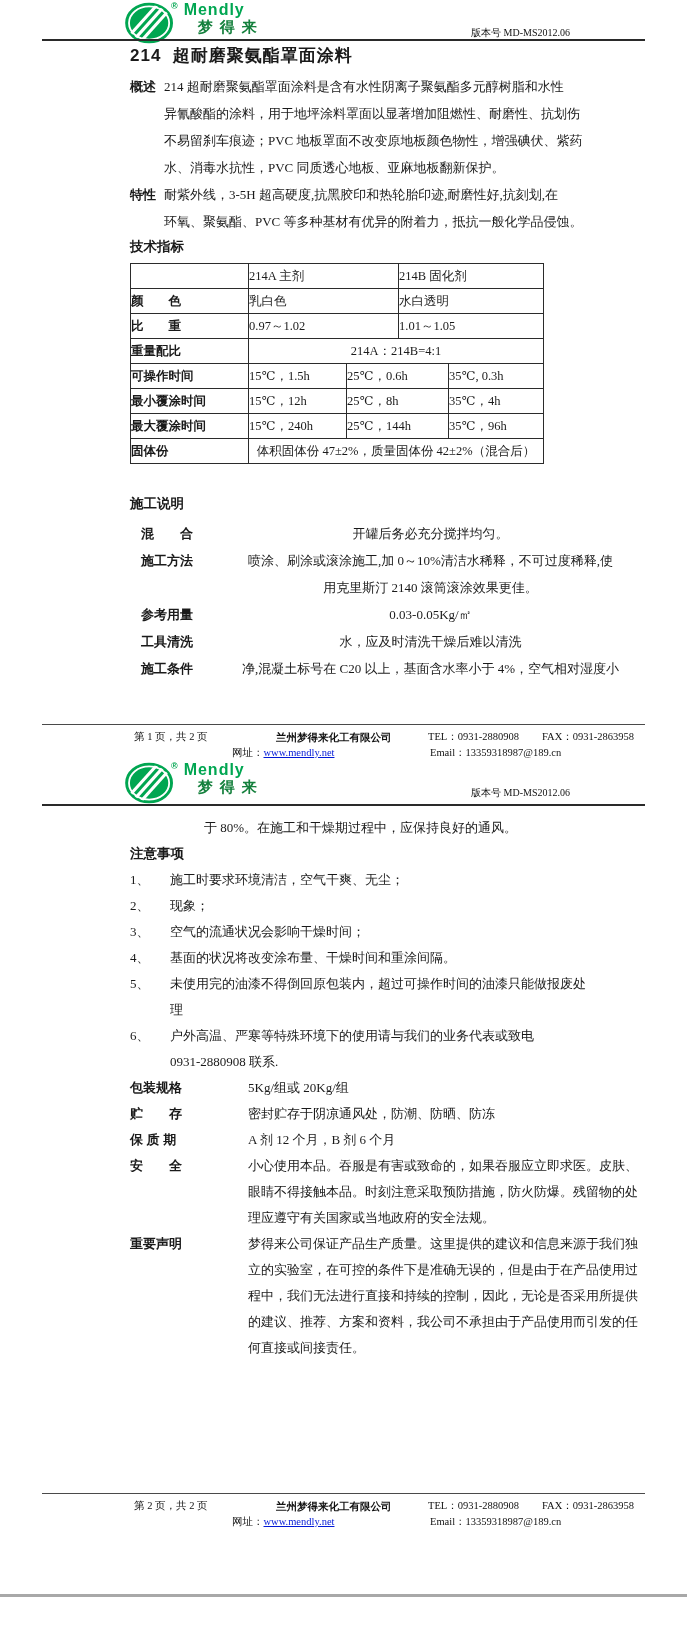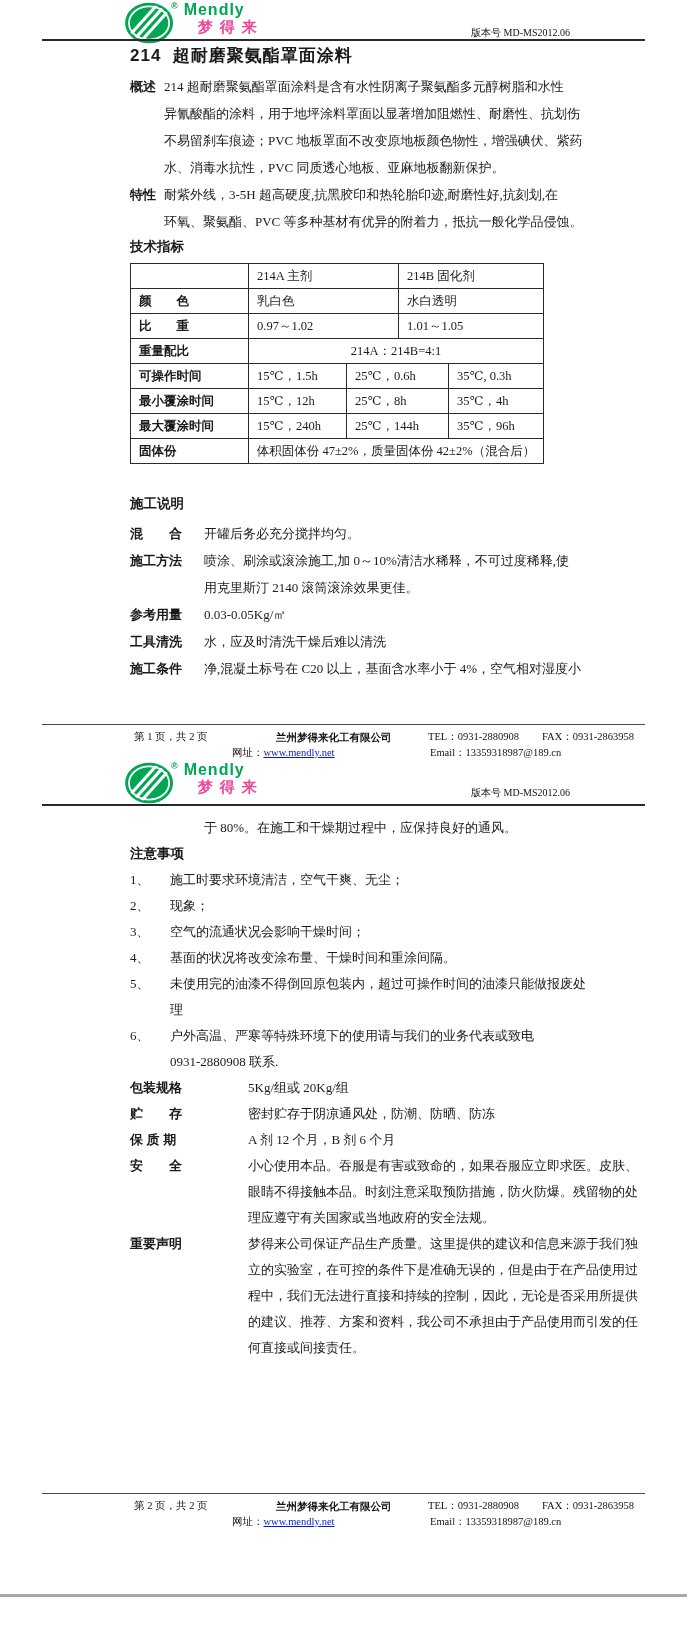--- a/index.html
+++ b/index.html
@@ -8,21 +8,21 @@
 
   
   .pg-header{position:absolute;left:42px;right:42px;height:40px;}
   .p1-header{top:2px;}
   .p2-header{top:762px;}
   .logo{position:absolute;left:83px;top:0;display:flex;align-items:flex-start;}
   .logo-mark{display:block;}
   .logo-reg{color:#00A651;font-size:9px;font-weight:bold;position:relative;top:-1px;left:-4px;font-family:"Liberation Sans",sans-serif;}
   .logo-text{margin-left:2px;line-height:1;}
   .logo-en{color:#00A651;font-weight:bold;font-size:16px;letter-spacing:1px;font-family:"Liberation Sans",sans-serif;}
-  .logo-zh{color:#ec4899;font-weight:bold;font-size:15px;letter-spacing:7px;margin:1px 0 0 14px;font-family:"Liberation Sans",sans-serif;}
+  .logo-zh{color:#15803d;font-weight:bold;font-size:15px;letter-spacing:7px;margin:1px 0 0 14px;font-family:"Liberation Sans",sans-serif;}
   .version{position:absolute;right:75px;bottom:2px;font-size:10px;color:#111;white-space:nowrap;}
 
   .rule{position:absolute;left:42px;right:42px;background:#2a2a2a;}
   .rule-p1{top:39px;height:2px;}
   .rule-p2{top:804px;height:2px;}
 
   
   .body-block{position:absolute;left:130px;right:30px;font-size:13px;}
   .p1-body{top:44px;}
   .p2-body{top:815px;}
@@ -34,32 +34,32 @@
   .sec-txt{flex:1;}
   .heading{font-weight:bold;font-size:13.5px;line-height:20px;font-family:"Liberation Sans",sans-serif;margin:0;}
   .h-tech{margin-top:2px;}
   .h-constr{margin-top:30px;}
   .h-notes{line-height:26px;}
 
   
   .ttable{width:412px;border:1px solid #2b2b2b;margin-top:6px;font-size:12.5px;}
   .trow{display:flex;border-top:1px solid #2b2b2b;height:24px;}
   .trow:first-child{border-top:none;}
-  .tc{border-left:1px solid #2b2b2b;display:flex;align-items:center;padding-left:8px;box-sizing:border-box;overflow:hidden;white-space:pre;}
+  .tc{border-left:1px solid #2b2b2b;display:flex;align-items:center;box-sizing:border-box;overflow:hidden;white-space:pre;}
   .tc:first-child{border-left:none;}
   .tc-lbl{width:117px;font-weight:bold;font-family:"Liberation Sans",sans-serif;}
   .tc-w2a{width:150px;}
   .tc-w2b{flex:1;}
   .tc-w3a{width:98px;}
   .tc-w3b{width:102px;}
   .tc-w3c{flex:1;}
   .tc-span{flex:1;justify-content:center;padding-left:0;}
 
   
-  .item{display:flex;}
+  .item{display:flex;text-align:center;}
   .item-lbl{flex:none;width:74px;font-weight:bold;line-height:27px;font-family:"Liberation Sans",sans-serif;white-space:pre;}
   .item-txt{flex:1;}
   .items{margin-top:6px;}
 
   .cont-line{margin-left:74px;}
   .note{display:flex;}
   .note-num{flex:none;width:40px;line-height:26px;white-space:pre;}
   .note-txt{flex:1;}
   .srow{display:flex;gap:44px;}
   .s-lbl{flex:none;width:74px;font-weight:bold;line-height:26px;font-family:"Liberation Sans",sans-serif;white-space:pre;}

